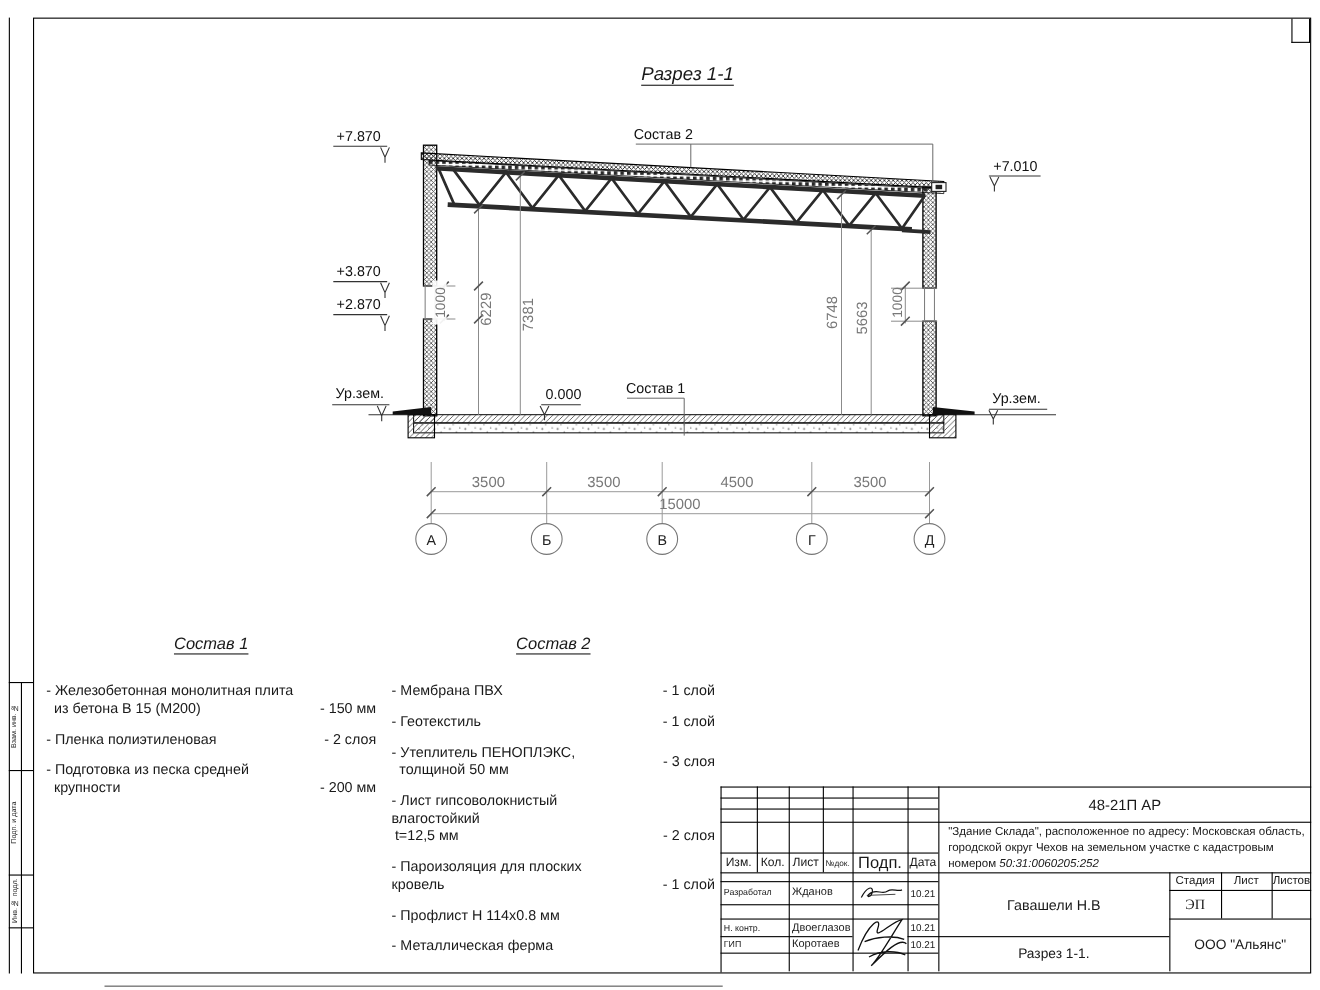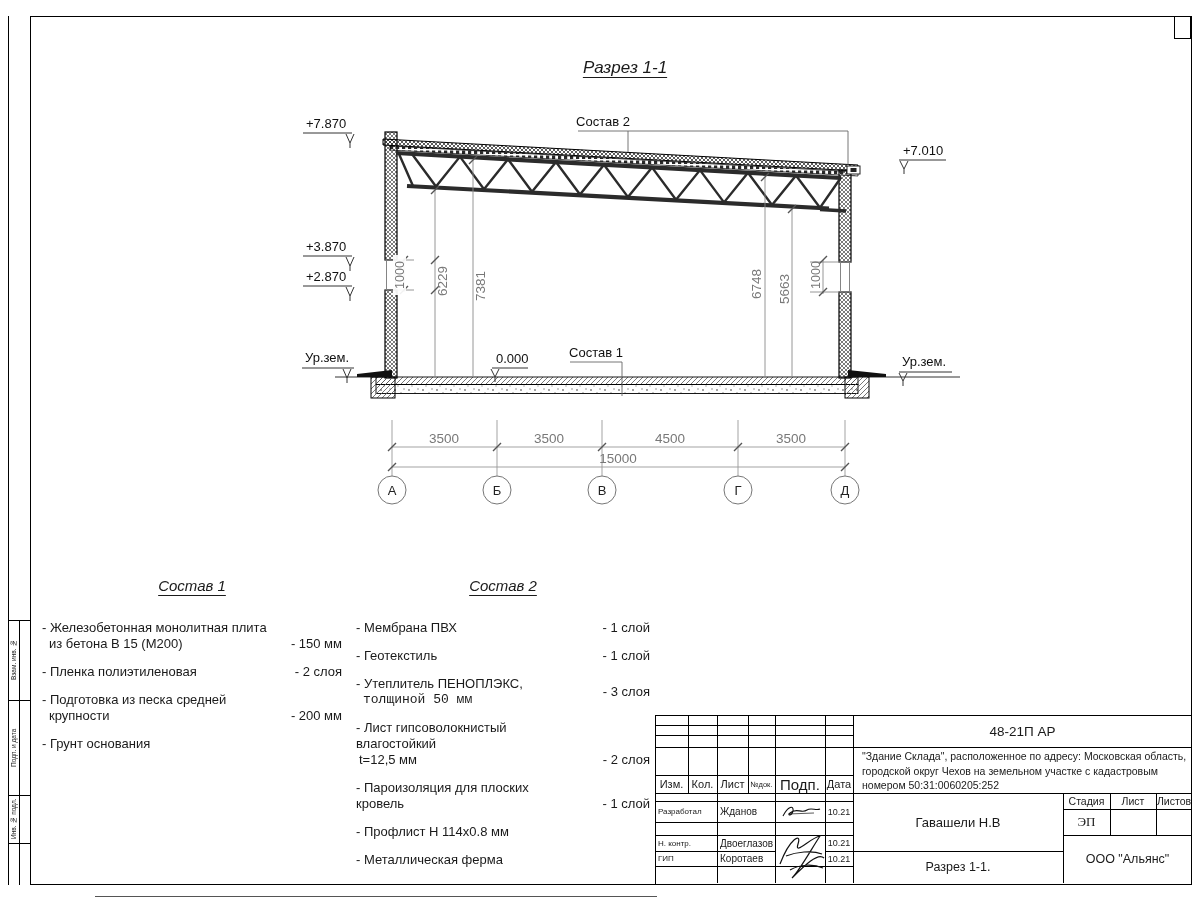--- a/index.html
+++ b/index.html
@@ -215,38 +215,35 @@
     </div>
     <div class="item">
       <div>- Пленка полиэтиленовая</div>
       <div class="val">-  2 слоя</div>
     </div>
     <div class="item">
       <div>- Подготовка из песка средней</div>
       <div style="padding-left:7px;">крупности</div>
       <div class="val">- 200 мм</div>
     </div>
-    <div class="item">
-      <div>- Грунт основания</div>
-    </div>
   </div>
 
   <div class="comp" style="left:356px;top:578px;width:294px;">
     <h3>Состав 2</h3>
     <div class="item">
       <div>- Мембрана ПВХ</div>
       <div class="val">- 1 слой</div>
     </div>
     <div class="item">
       <div>- Геотекстиль</div>
       <div class="val">- 1 слой</div>
     </div>
     <div class="item">
       <div>- Утеплитель ПЕНОПЛЭКС,</div>
-      <div style="padding-left:7px;font-family:Liberation Mono, monospace;">толщиной 50 мм</div>
+      <div style="padding-left:7px;">толщиной 50 мм</div>
       <div class="val" style="bottom:8px;">- 3 слоя</div>
     </div>
     <div class="item">
       <div>- Лист гипсоволокнистый влагостойкий</div>
       <div style="padding-left:3px;">t=12,5 мм</div>
       <div class="val">- 2 слоя</div>
     </div>
     <div class="item">
       <div>- Пароизоляция для плоских кровель</div>
       <div class="val">- 1 слой</div>
@@ -310,21 +307,21 @@
       <path d="M8,12 L34,11" stroke="#111" stroke-width="0.7" fill="none"></path>
     </svg>
     <svg class="sig-svg" style="left:776px;top:830px;" width="52" height="52" viewBox="0 0 52 52">
       <path d="M4,34 C14,8 26,2 22,14 C18,26 34,8 44,6 C36,18 24,40 16,48 C28,36 42,22 48,28 M10,26 C20,22 36,20 46,24 M14,40 C24,34 38,34 47,38" stroke="#111" stroke-width="1.2" fill="none"></path>
     </svg>
 
     <div class="stamp-cell" style="left:853px;top:715px;width:339px;height:32px;font-size:13.5px;">48-21П АР</div>
     <div class="desc">
       <div>"Здание Склада", расположенное по адресу: Московская область,</div>
       <div>городской округ Чехов на земельном участке с кадастровым</div>
-      <div><span>номером </span><span style="margin-top:38px;">50:31:0060205:252</span></div>
+      <div><span>номером </span><span style="font-style:italic;margin-top:38px;">50:31:0060205:252</span></div>
     </div>
     <div class="stamp-cell" style="left:853px;top:793px;width:210px;height:58px;font-size:13px;">Гавашели Н.В</div>
     <div class="stamp-cell" style="left:853px;top:851px;width:210px;height:32px;font-size:12.5px;">Разрез 1-1.</div>
     <div class="stamp-cell" style="left:1063px;top:793px;width:47px;height:16px;font-size:10.5px;">Стадия</div>
     <div class="stamp-cell" style="left:1110px;top:793px;width:46px;height:16px;font-size:10.5px;">Лист</div>
     <div class="stamp-cell" style="left:1156px;top:793px;width:36px;height:16px;font-size:10.5px;">Листов</div>
     <div class="stamp-cell" style="left:1063px;top:809px;width:47px;height:26px;font-size:13px;font-family:Liberation Serif, serif;">ЭП</div>
     <div class="stamp-cell" style="left:1063px;top:835px;width:129px;height:48px;font-size:12.5px;">ООО "Альянс"</div>
   </div>
 

